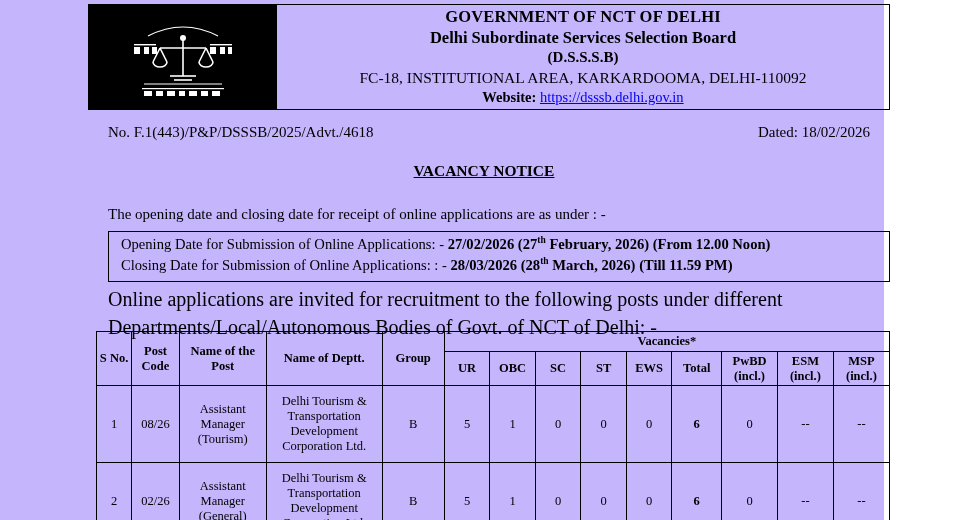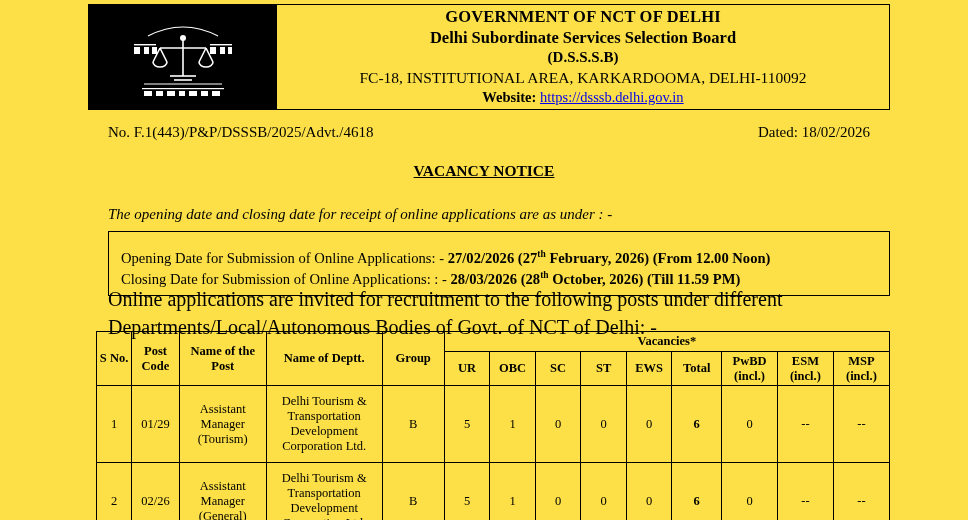--- a/index.html
+++ b/index.html
@@ -9,23 +9,23 @@
   }
   body {
     width: 968px;
     height: 520px;
     overflow: hidden;
     font-family: "Liberation Serif", serif;
     color: #000000;
   }
   .page {
     position: relative;
-    width: 968px;
+    width: 884px;
     height: 520px;
-    background: #fde047;
+    background: #c4b5fd;
     box-sizing: border-box;
   }
   
   .header-box {
     position: absolute;
     left: 88px;
     top: 4px;
     width: 802px;
     height: 106px;
     border: 1px solid #000;
@@ -112,31 +112,30 @@
     font-size: 15.5px;
     text-decoration: underline;
     line-height: 1.45;
   }
   
   .intro-line {
     position: absolute;
     left: 108px;
     top: 206px;
     font-size: 15px;
-    font-style: italic;
   }
   
   .dates-box {
     position: absolute;
     left: 108px;
     top: 231px;
     width: 782px;
     border: 1px solid #000;
     box-sizing: border-box;
-    padding: 16px 0 4px 12px;
+    padding: 2px 0 4px 12px;
   }
   .date-line {
     font-size: 14.6px;
     line-height: 1.46;
   }
   .date-line b { font-weight: bold; }
   sup { font-size: 9.5px; }
   
   .para {
     position: absolute;
@@ -254,21 +253,21 @@
     <div class="title-1">VACANCY NOTICE</div>
   </div>
 
   <div class="intro-line">The opening date and closing date for receipt of online applications are as under : -</div>
 
   <div class="dates-box">
     <div class="date-line">
       <span>Opening Date for Submission of Online Applications: - </span><b><span>27/02/2026 (27</span><sup>th</sup><span> February, 2026) (From 12.00 Noon)</span></b>
     </div>
     <div class="date-line">
-      <span>Closing Date for Submission of Online Applications: : - </span><b><span>28/03/2026 (28</span><sup>th</sup><span> October, 2026) (Till 11.59 PM)</span></b>
+      <span>Closing Date for Submission of Online Applications: : - </span><b><span>28/03/2026 (28</span><sup>th</sup><span> March, 2026) (Till 11.59 PM)</span></b>
     </div>
   </div>
 
   <div class="para">Online applications are invited for recruitment to the following posts under different Departments/Local/Autonomous Bodies of Govt. of NCT of Delhi: -</div>
 
   <div class="tbl-wrap">
     <table class="vac">
       <colgroup>
         <col class="c-sno">
           <col class="c-code">
@@ -302,21 +301,21 @@
           <th>EWS</th>
           <th>Total</th>
           <th>PwBD (incl.)</th>
           <th>ESM (incl.)</th>
           <th>MSP (incl.)</th>
         </tr>
       </thead>
       <tbody>
         <tr>
           <td>1</td>
-          <td>01/29</td>
+          <td>08/26</td>
           <td>Assistant Manager (Tourism)</td>
           <td>Delhi Tourism &amp; Transportation Development Corporation Ltd.</td>
           <td>B</td>
           <td>5</td>
           <td>1</td>
           <td>0</td>
           <td>0</td>
           <td>0</td>
           <td class="bold">6</td>
           <td>0</td>

